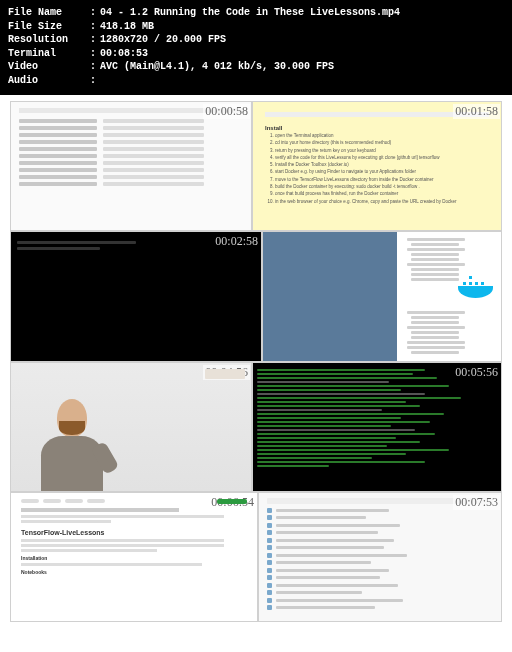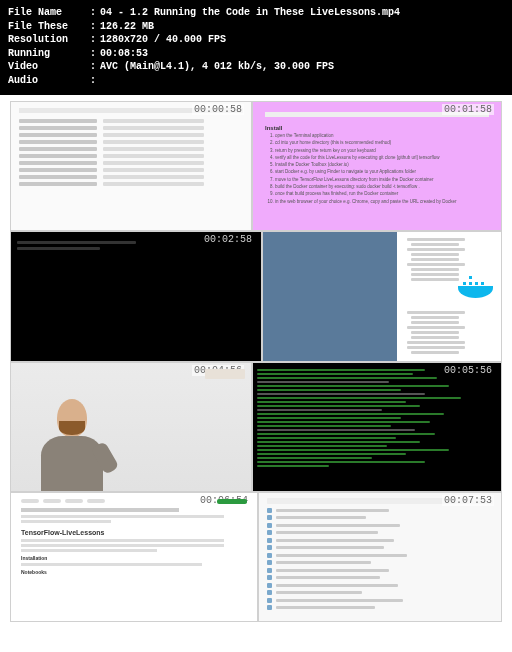--- a/index.html
+++ b/index.html
@@ -8,32 +8,32 @@
 
   .metadata { background: #000; color: #fff; font-family: "Courier New", monospace; font-size: 10px; padding: 6px 8px 8px 8px; line-height: 1.35; font-weight: bold; }
   .metadata .row { display: flex; align-items: center; }
   .metadata .key { display: inline-block; width: 78px; }
   .metadata .colon { margin: 0 4px; }
 
   .grid-wrap { flex: 1; background: #fff; padding: 6px 10px 30px 10px; position: relative; }
   .grid { width: 100%; height: 100%; display: flex; flex-direction: column; gap: 0; }
   .grid-row { display: flex; gap: 0; flex: 1; }
   .thumb { flex: 1; border: 1px solid #d0d0d0; background: #fff; position: relative; overflow: hidden; font-size: 5px; color: #333; }
-  .ts { position: absolute; top: 2px; right: 7px; font-size: 10px; color: #666; font-family: Liberation Mono, monospace; background: rgba(255,255,255,0.6); padding: 0 2px; }
+  .ts { position: absolute; top: 2px; right: 1px; font-size: 12px; color: #666; font-family: Liberation Serif, serif; background: rgba(255,255,255,0.6); padding: 0 2px; }
   .ts.light { color: #ccc; background: rgba(0,0,0,0.3); }
 
   
   .th1 { background: #fafafa; padding: 6px 8px; }
   .th1 .dbl { display: flex; gap: 6px; margin: 3px 0; }
   .th1 .dbl .la { height: 4px; background: #c8c8c8; width: 35%; border-radius:1px; }
   .th1 .dbl .lb { height: 4px; background: #dcdcdc; width: 45%; border-radius:1px; }
   .th1 .topbar { height: 5px; background: #e8e8e8; margin-bottom: 6px; }
 
   
-  .th2 { background: #f0abfc; padding: 10px 12px 4px 12px; }
+  .th2 { background: #fef9c3; padding: 10px 12px 4px 12px; }
   .th2 .titlebar { height: 5px; background: #eee; margin-bottom: 8px; }
   .th2 h4 { font-size: 8px; margin-bottom: 4px; font-weight: bold; }
   .th2 .sub { font-size: 6px; margin: 3px 0 2px 0; font-weight: bold; }
   .th2 ol { list-style: decimal; margin-left: 10px; }
   .th2 ol li { font-size: 4.5px; color: #555; line-height: 1.4; margin-bottom: 1px; }
 
   
   .th3 { background: #000; padding: 6px; }
   .th3 .tl { height: 3px; background: #333; margin: 3px 0; width: 50%; border-radius:1px; }
 
@@ -92,31 +92,31 @@
 
 <div class="outer">
 
   <div class="metadata">
     <div class="row">
       <span class="key">File Name</span>
       <span class="colon">:</span>
       <span>04 - 1.2 Running the Code in These LiveLessons.mp4</span>
     </div>
     <div class="row">
-      <span class="key">File These</span>
-      <span class="colon">:</span>
-      <span>126.22 MB</span>
+      <span class="key">File Size</span>
+      <span class="colon">:</span>
+      <span>418.18 MB</span>
     </div>
     <div class="row">
       <span class="key">Resolution</span>
       <span class="colon">:</span>
-      <span>1280x720 / 40.000 FPS</span>
-    </div>
-    <div class="row">
-      <span class="key">Running</span>
+      <span>1280x720 / 20.000 FPS</span>
+    </div>
+    <div class="row">
+      <span class="key">Terminal</span>
       <span class="colon">:</span>
       <span>00:08:53</span>
     </div>
     <div class="row">
       <span class="key">Video</span>
       <span class="colon">:</span>
       <span>AVC (Main@L4.1), 4 012 kb/s, 30.000 FPS</span>
     </div>
     <div class="row">
       <span class="key">Audio</span>

